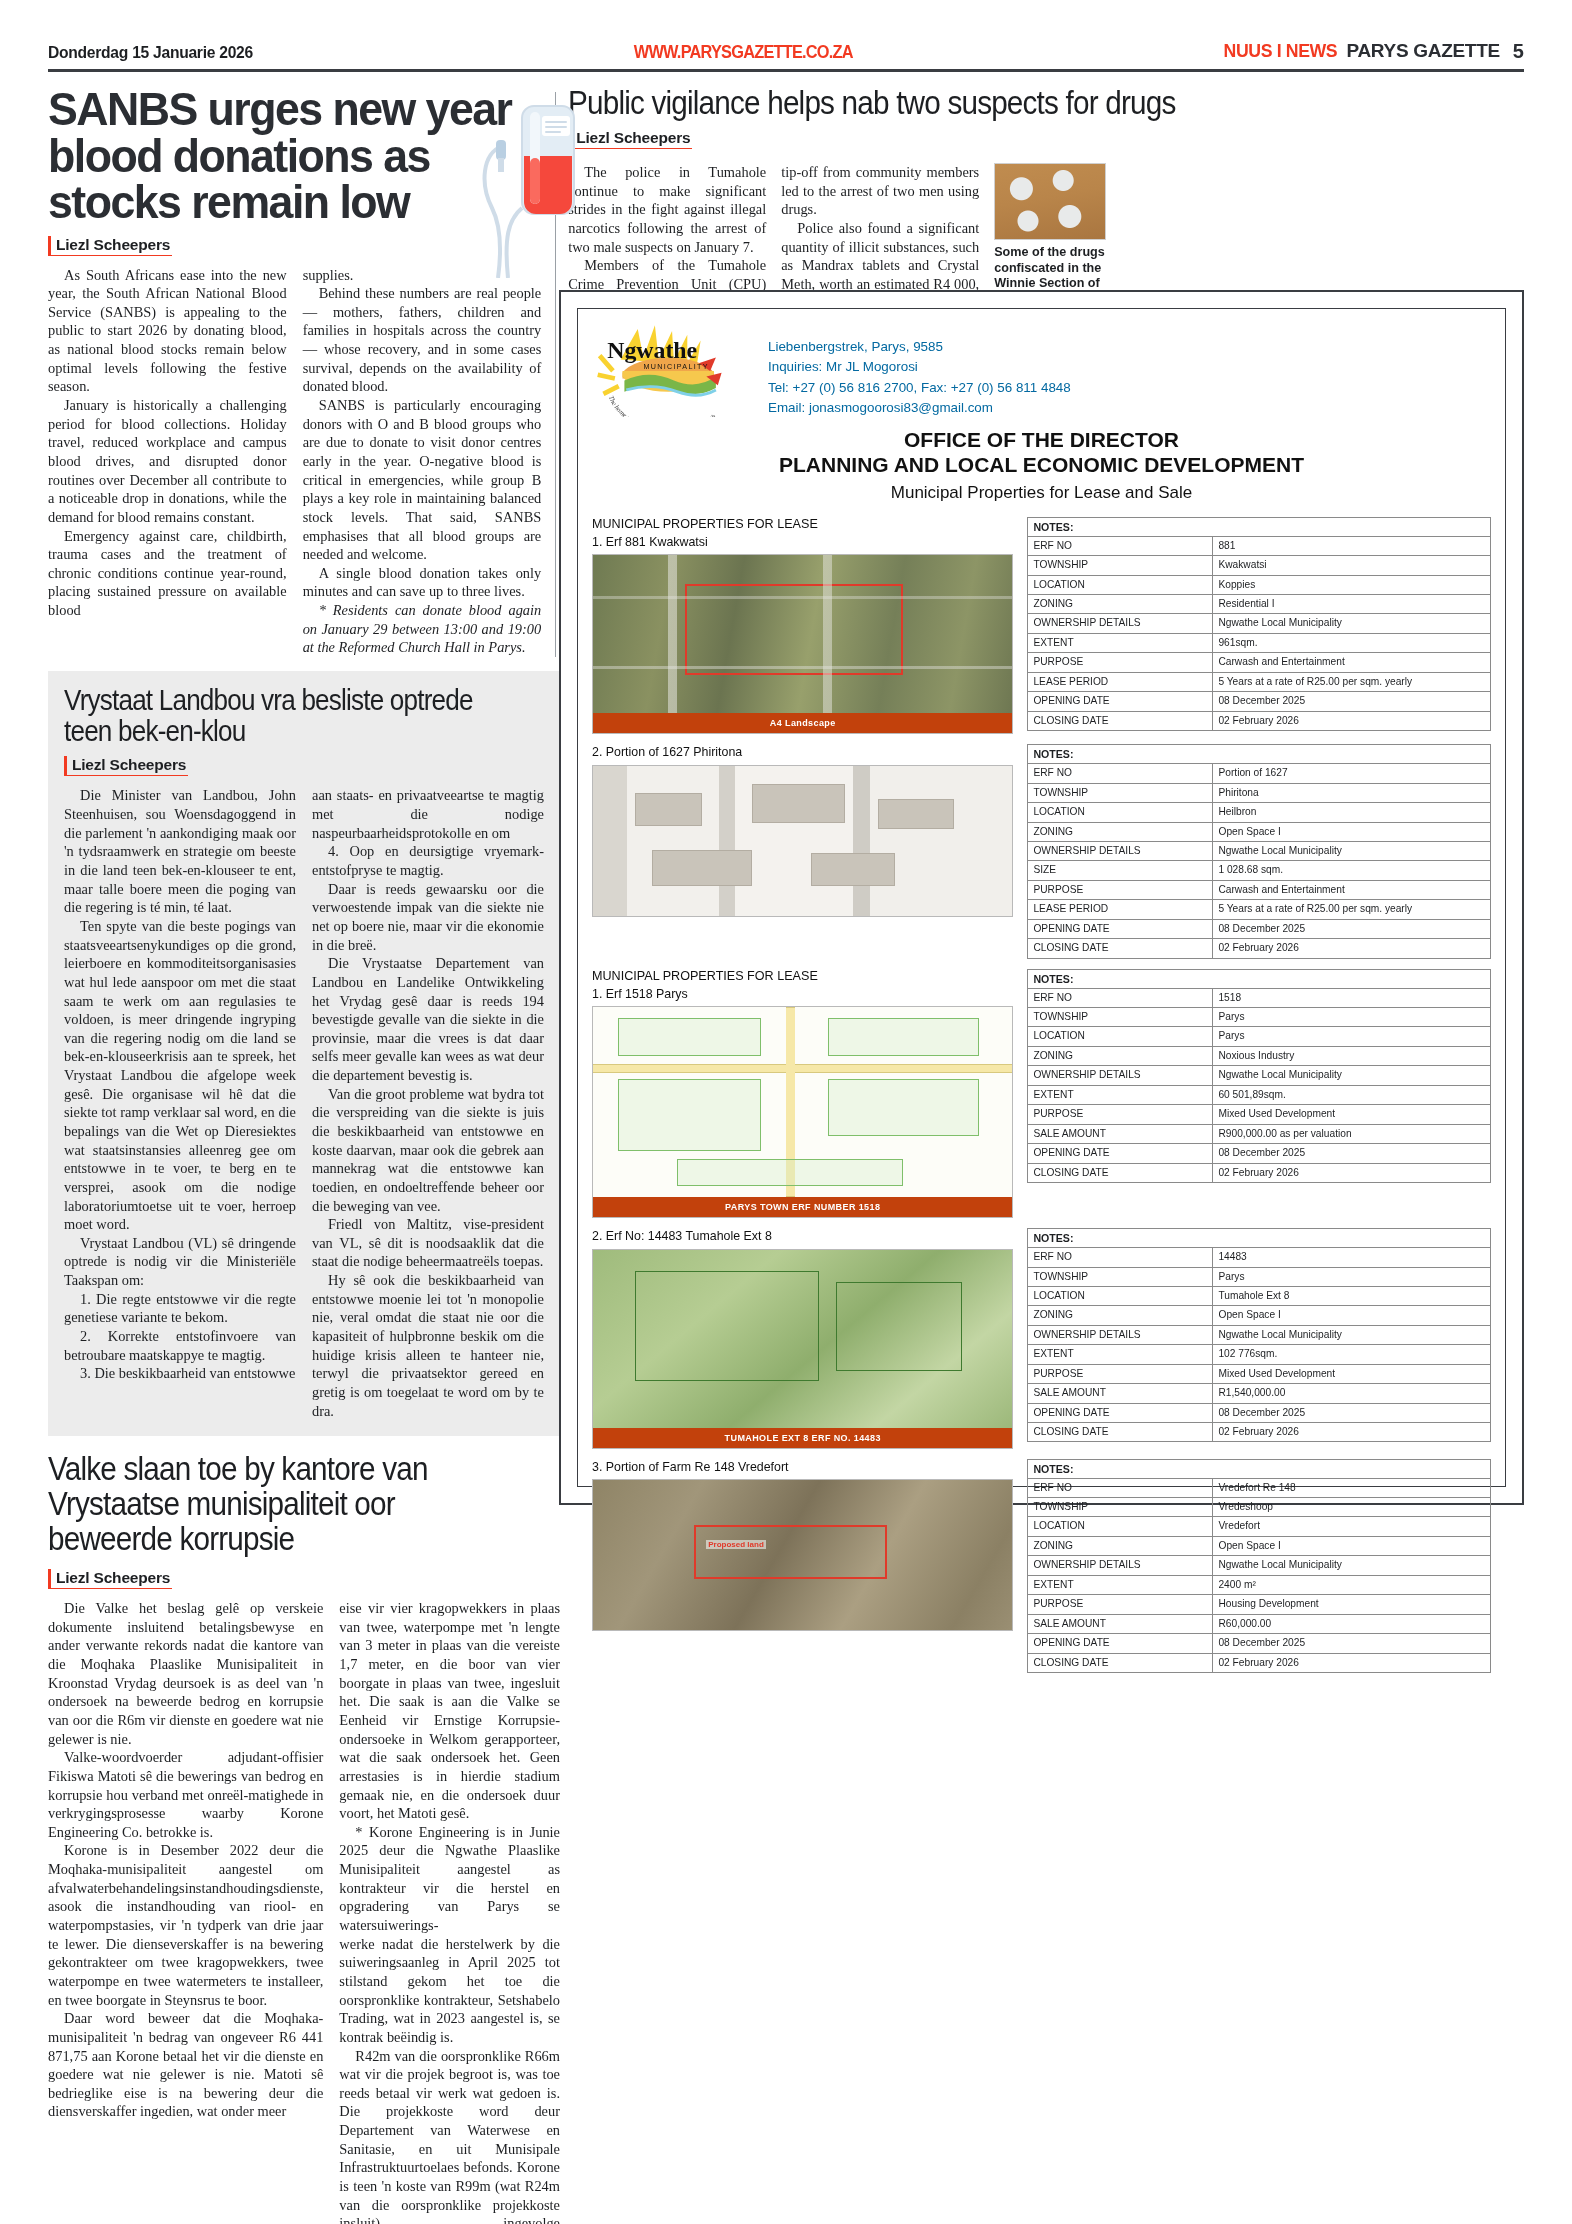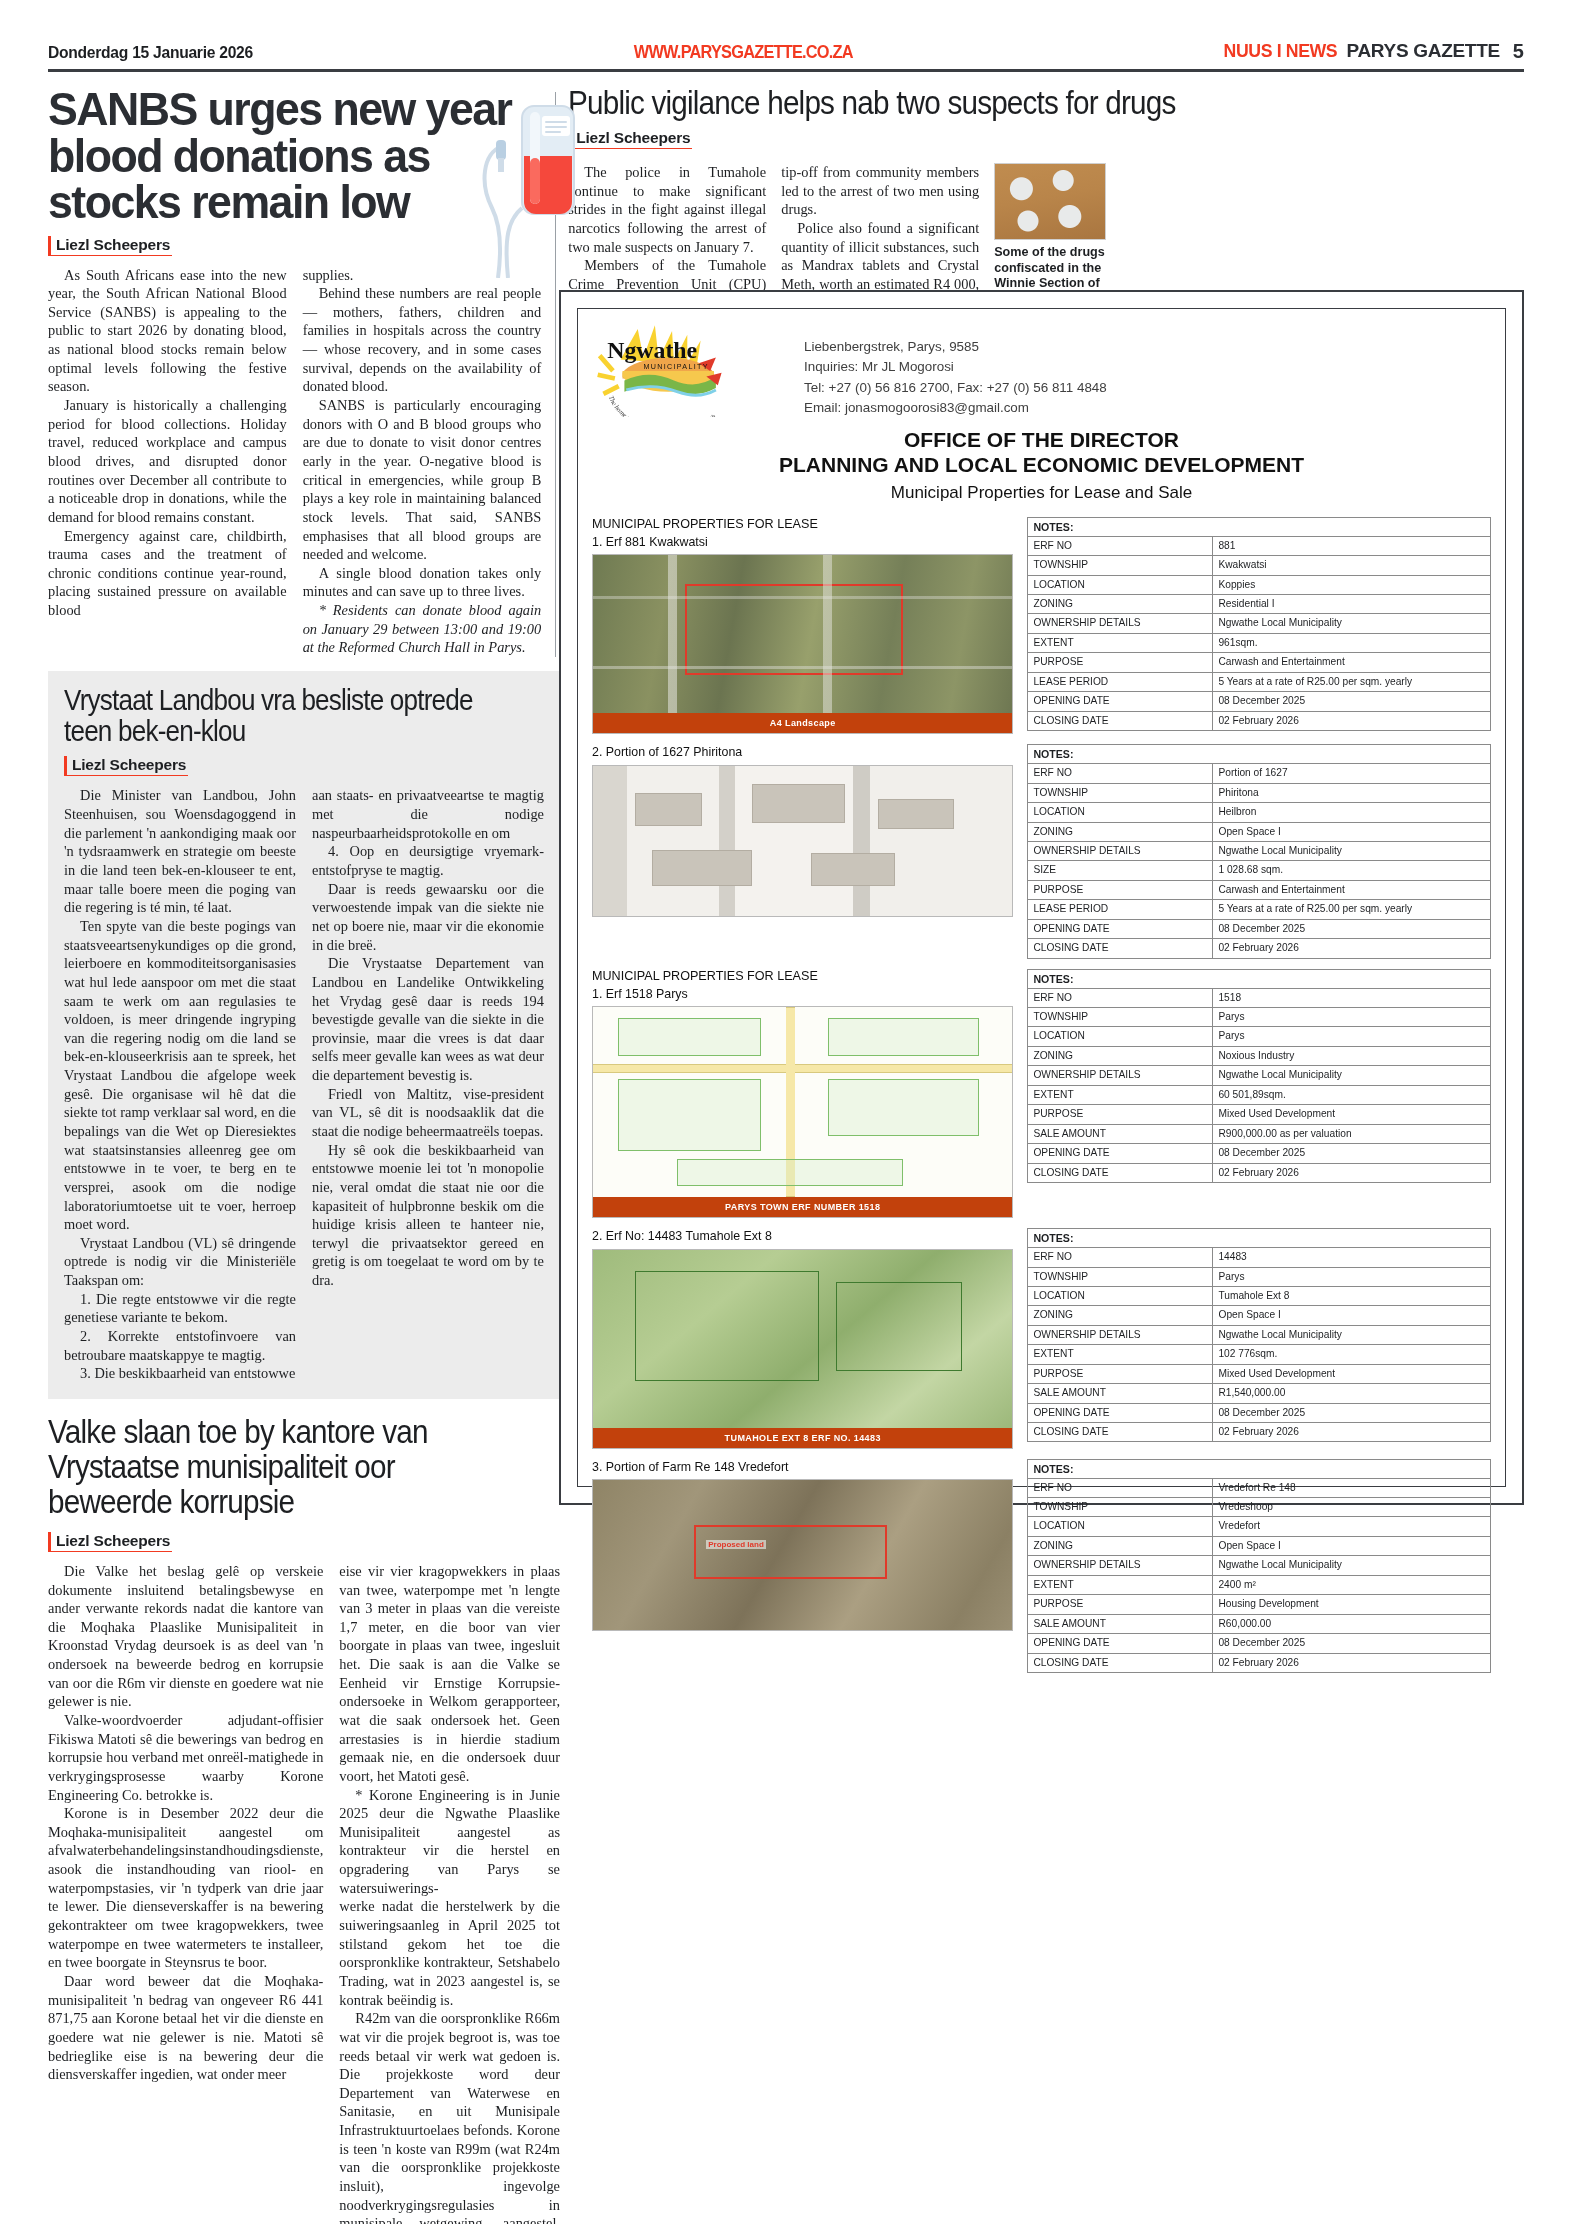--- a/index.html
+++ b/index.html
@@ -122,21 +122,21 @@
     width: 965px; height: 1215px;
     border: 2px solid #3a3d42; background: #fff;
     padding: 16px;
   }
   .advert-inner { border: 1px solid #3a3d42; width: 100%; height: 100%; padding: 12px 14px; }
 
   .ad-head { display: flex; gap: 14px; align-items: flex-start; }
   .logo-wrap { width: 162px; flex: none; position: relative; height: 96px; }
   .ad-contact {
     font-family: "Liberation Sans", sans-serif;
-    font-size: 13.4px; line-height: 1.52; color: #404040; padding-top: 16px; margin-left: 36px;
+    font-size: 13.4px; line-height: 1.52; color: #0369a1; padding-top: 16px;
   }
   .ad-title {
     text-align: center; font-family: "Liberation Sans", sans-serif;
     font-weight: 700; font-size: 21px; line-height: 1.22; margin-top: 8px; color:#111;
   }
   .ad-sub {
     text-align: center; font-family: "Liberation Sans", sans-serif;
     font-size: 17px; margin-top: 5px; color:#111;
   }
 
@@ -309,20 +309,21 @@
         <p class="body">Vrystaat Landbou (VL) sê dringende optrede is nodig vir die Ministeriële Taakspan om:</p>
         <p class="body">1. Die regte entstowwe vir die regte genetiese variante te bekom.</p>
         <p class="body">2. Korrekte entstofinvoere van betroubare maatskappye te magtig.</p>
         <p class="body">3. Die beskikbaarheid van entstowwe</p>
       </div>
       <div>
         <p class="body noind">aan staats- en privaatveeartse te magtig met die nodige naspeurbaarheidsprotokolle en om</p>
         <p class="body">4. Oop en deursigtige vryemark-entstofpryse te magtig.</p>
         <p class="body">Daar is reeds gewaarsku oor die verwoestende impak van die siekte nie net op boere nie, maar vir die ekonomie in die breë.</p>
         <p class="body">Die Vrystaatse Departement van Landbou en Landelike Ontwikkeling het Vrydag gesê daar is reeds 194 bevestigde gevalle van die siekte in die provinsie, maar die vrees is dat daar selfs meer gevalle kan wees as wat deur die departement bevestig is.</p>
+        <p class="body">Van die groot probleme wat bydra tot die verspreiding van die siekte is juis die beskikbaarheid van entstowwe en koste daarvan, maar ook die gebrek aan mannekrag wat die entstowwe kan toedien, en ondoeltreffende beheer oor die beweging van vee.</p>
         <p class="body">Friedl von Maltitz, vise-president van VL, sê dit is noodsaaklik dat die staat die nodige beheermaatreëls toepas.</p>
         <p class="body">Hy sê ook die beskikbaarheid van entstowwe moenie lei tot 'n monopolie nie, veral omdat die staat nie oor die kapasiteit of hulpbronne beskik om die huidige krisis alleen te hanteer nie, terwyl die privaatsektor gereed en gretig is om toegelaat te word om by te dra.</p>
       </div>
     </div>
   </div>
 
   <div class="valke">
     <h2 class="hl2 big">Valke slaan toe by kantore van Vrystaatse munisipaliteit oor beweerde korrupsie</h2>
     <div class="byline">Liezl Scheepers</div>
     <div class="cols2">

